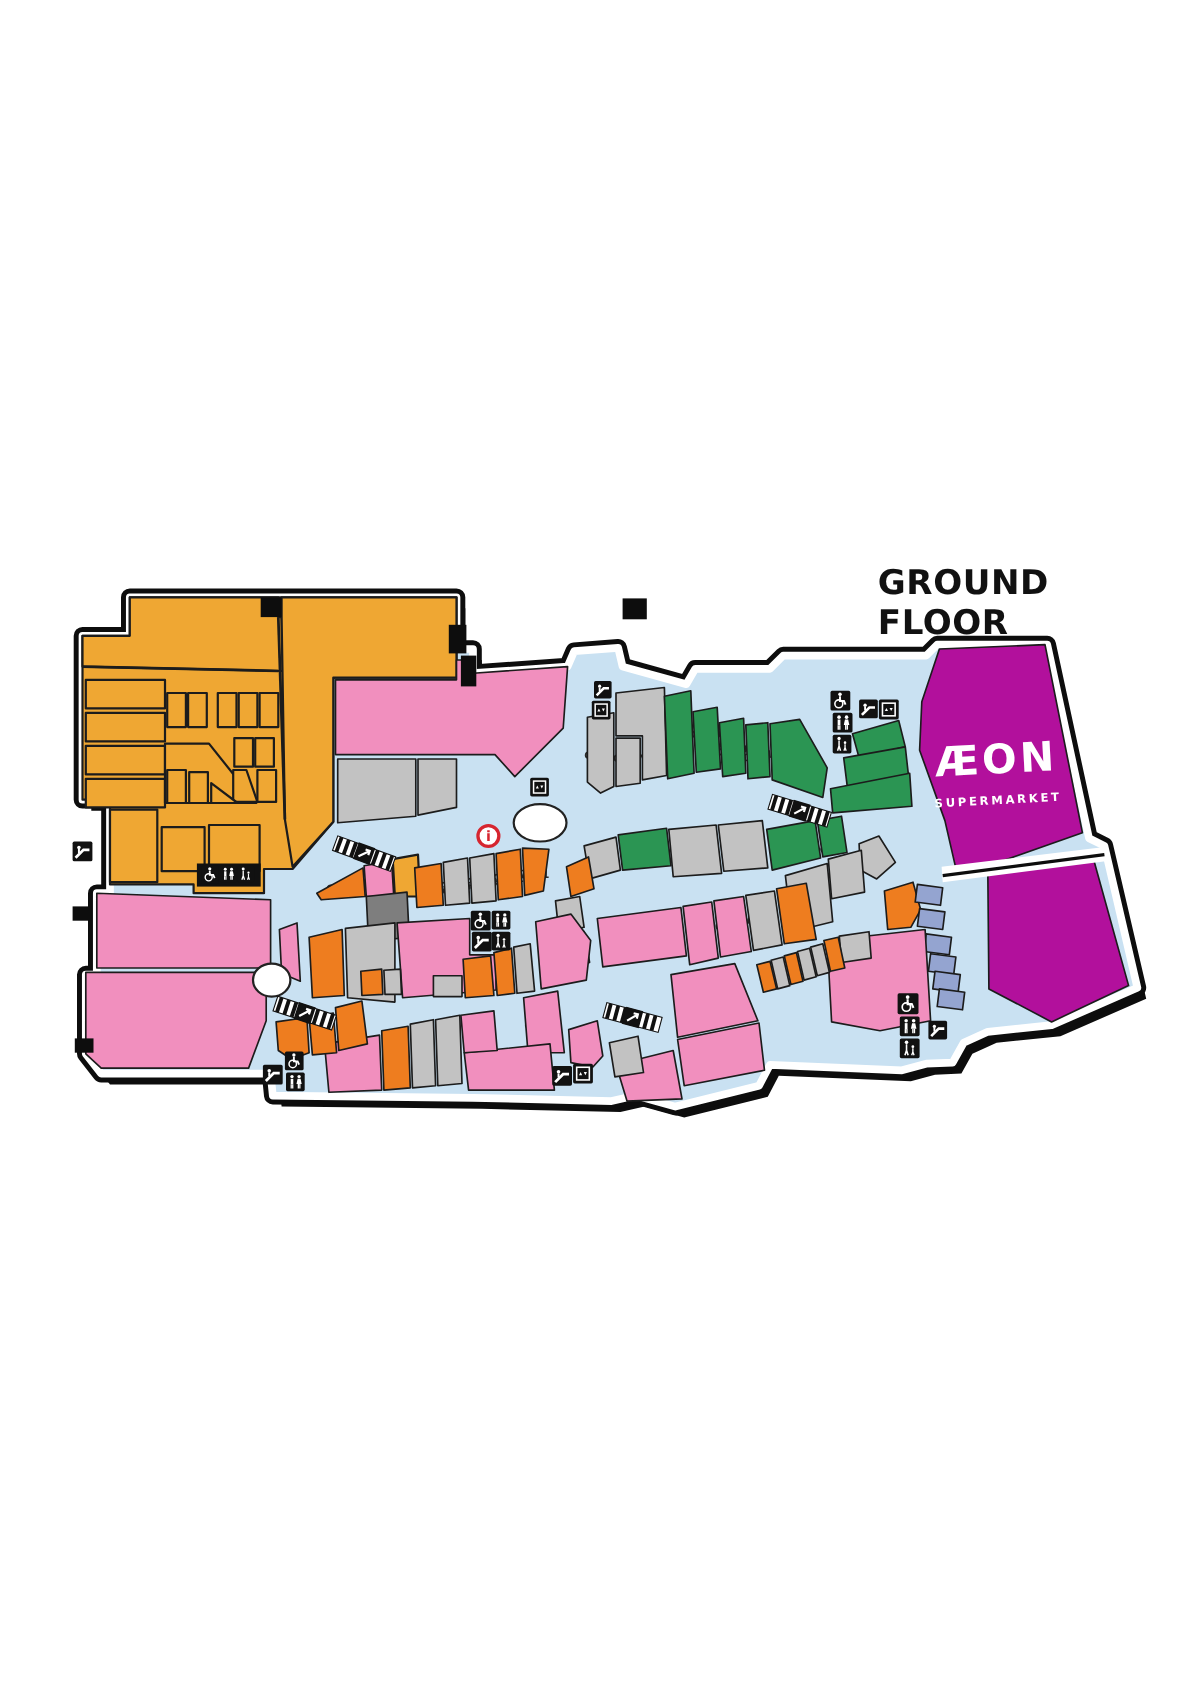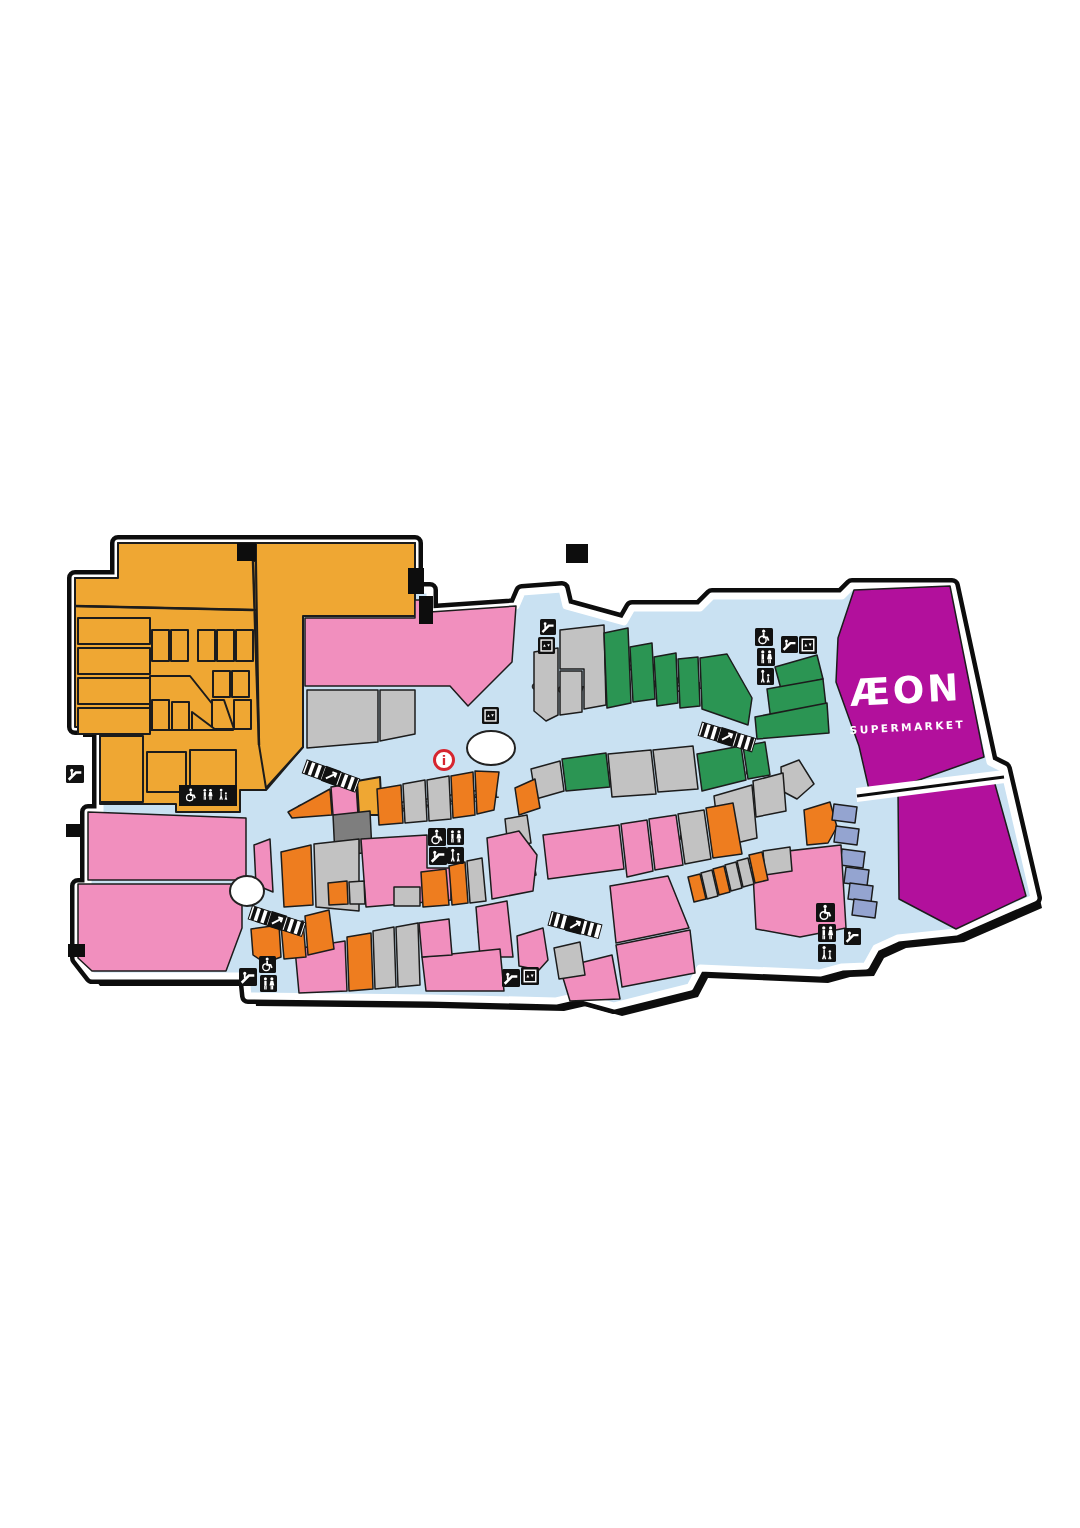--- a/index.html
+++ b/index.html
@@ -478,13 +478,14 @@
           <rect x="269" y="913" width="16" height="16" fill="#111"></rect>
           <path d="M273,925 L281,917 M277,917 H281 V921" stroke="#FFFFFF" stroke-width="2" fill="none"></path>
         </g>
         <rect x="237" y="543" width="19" height="18" fill="#0D0D0D"></rect>
         <rect x="566" y="544" width="22" height="19" fill="#0D0D0D"></rect>
         <rect x="408" y="568" width="16" height="26" fill="#0D0D0D"></rect>
         <rect x="419" y="596" width="14" height="28" fill="#0D0D0D"></rect>
         <rect x="66" y="824" width="17" height="13" fill="#0D0D0D"></rect>
         <rect x="68" y="944" width="17" height="13" fill="#0D0D0D"></rect>
       </svg></div>
+  <div id="floor-title">GROUND FLOOR</div>
 </div>
 
 </body></html>

